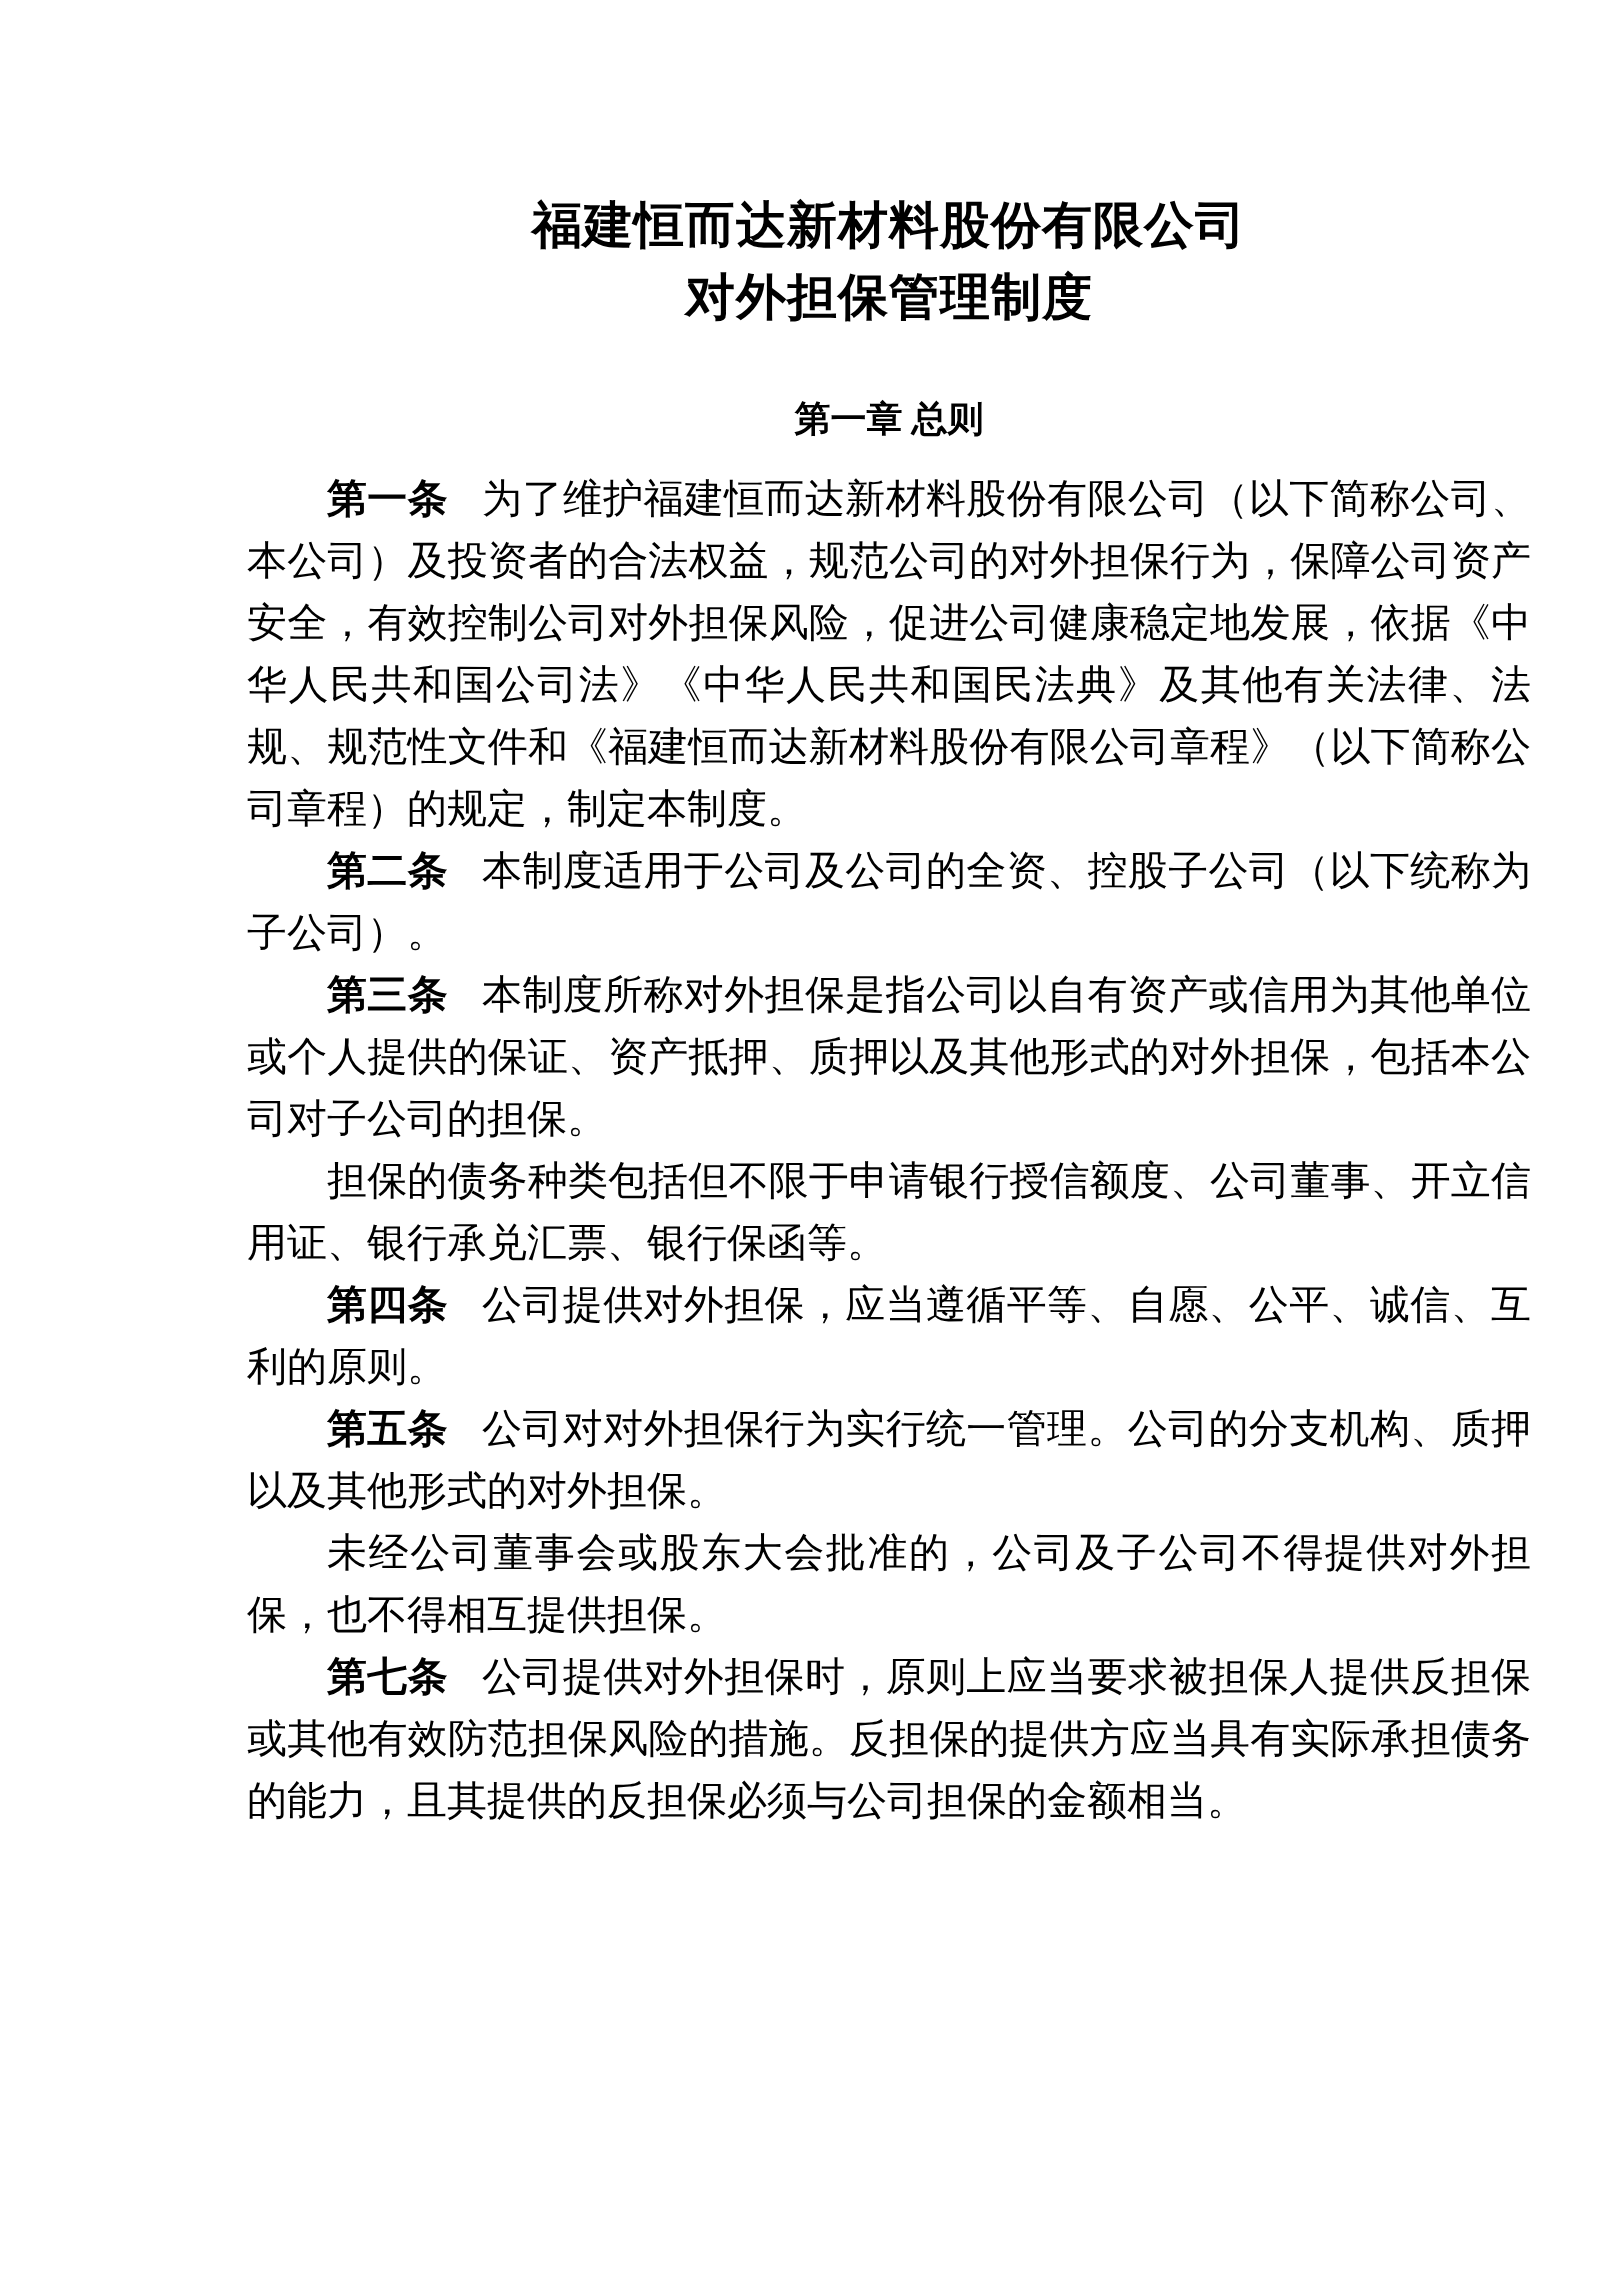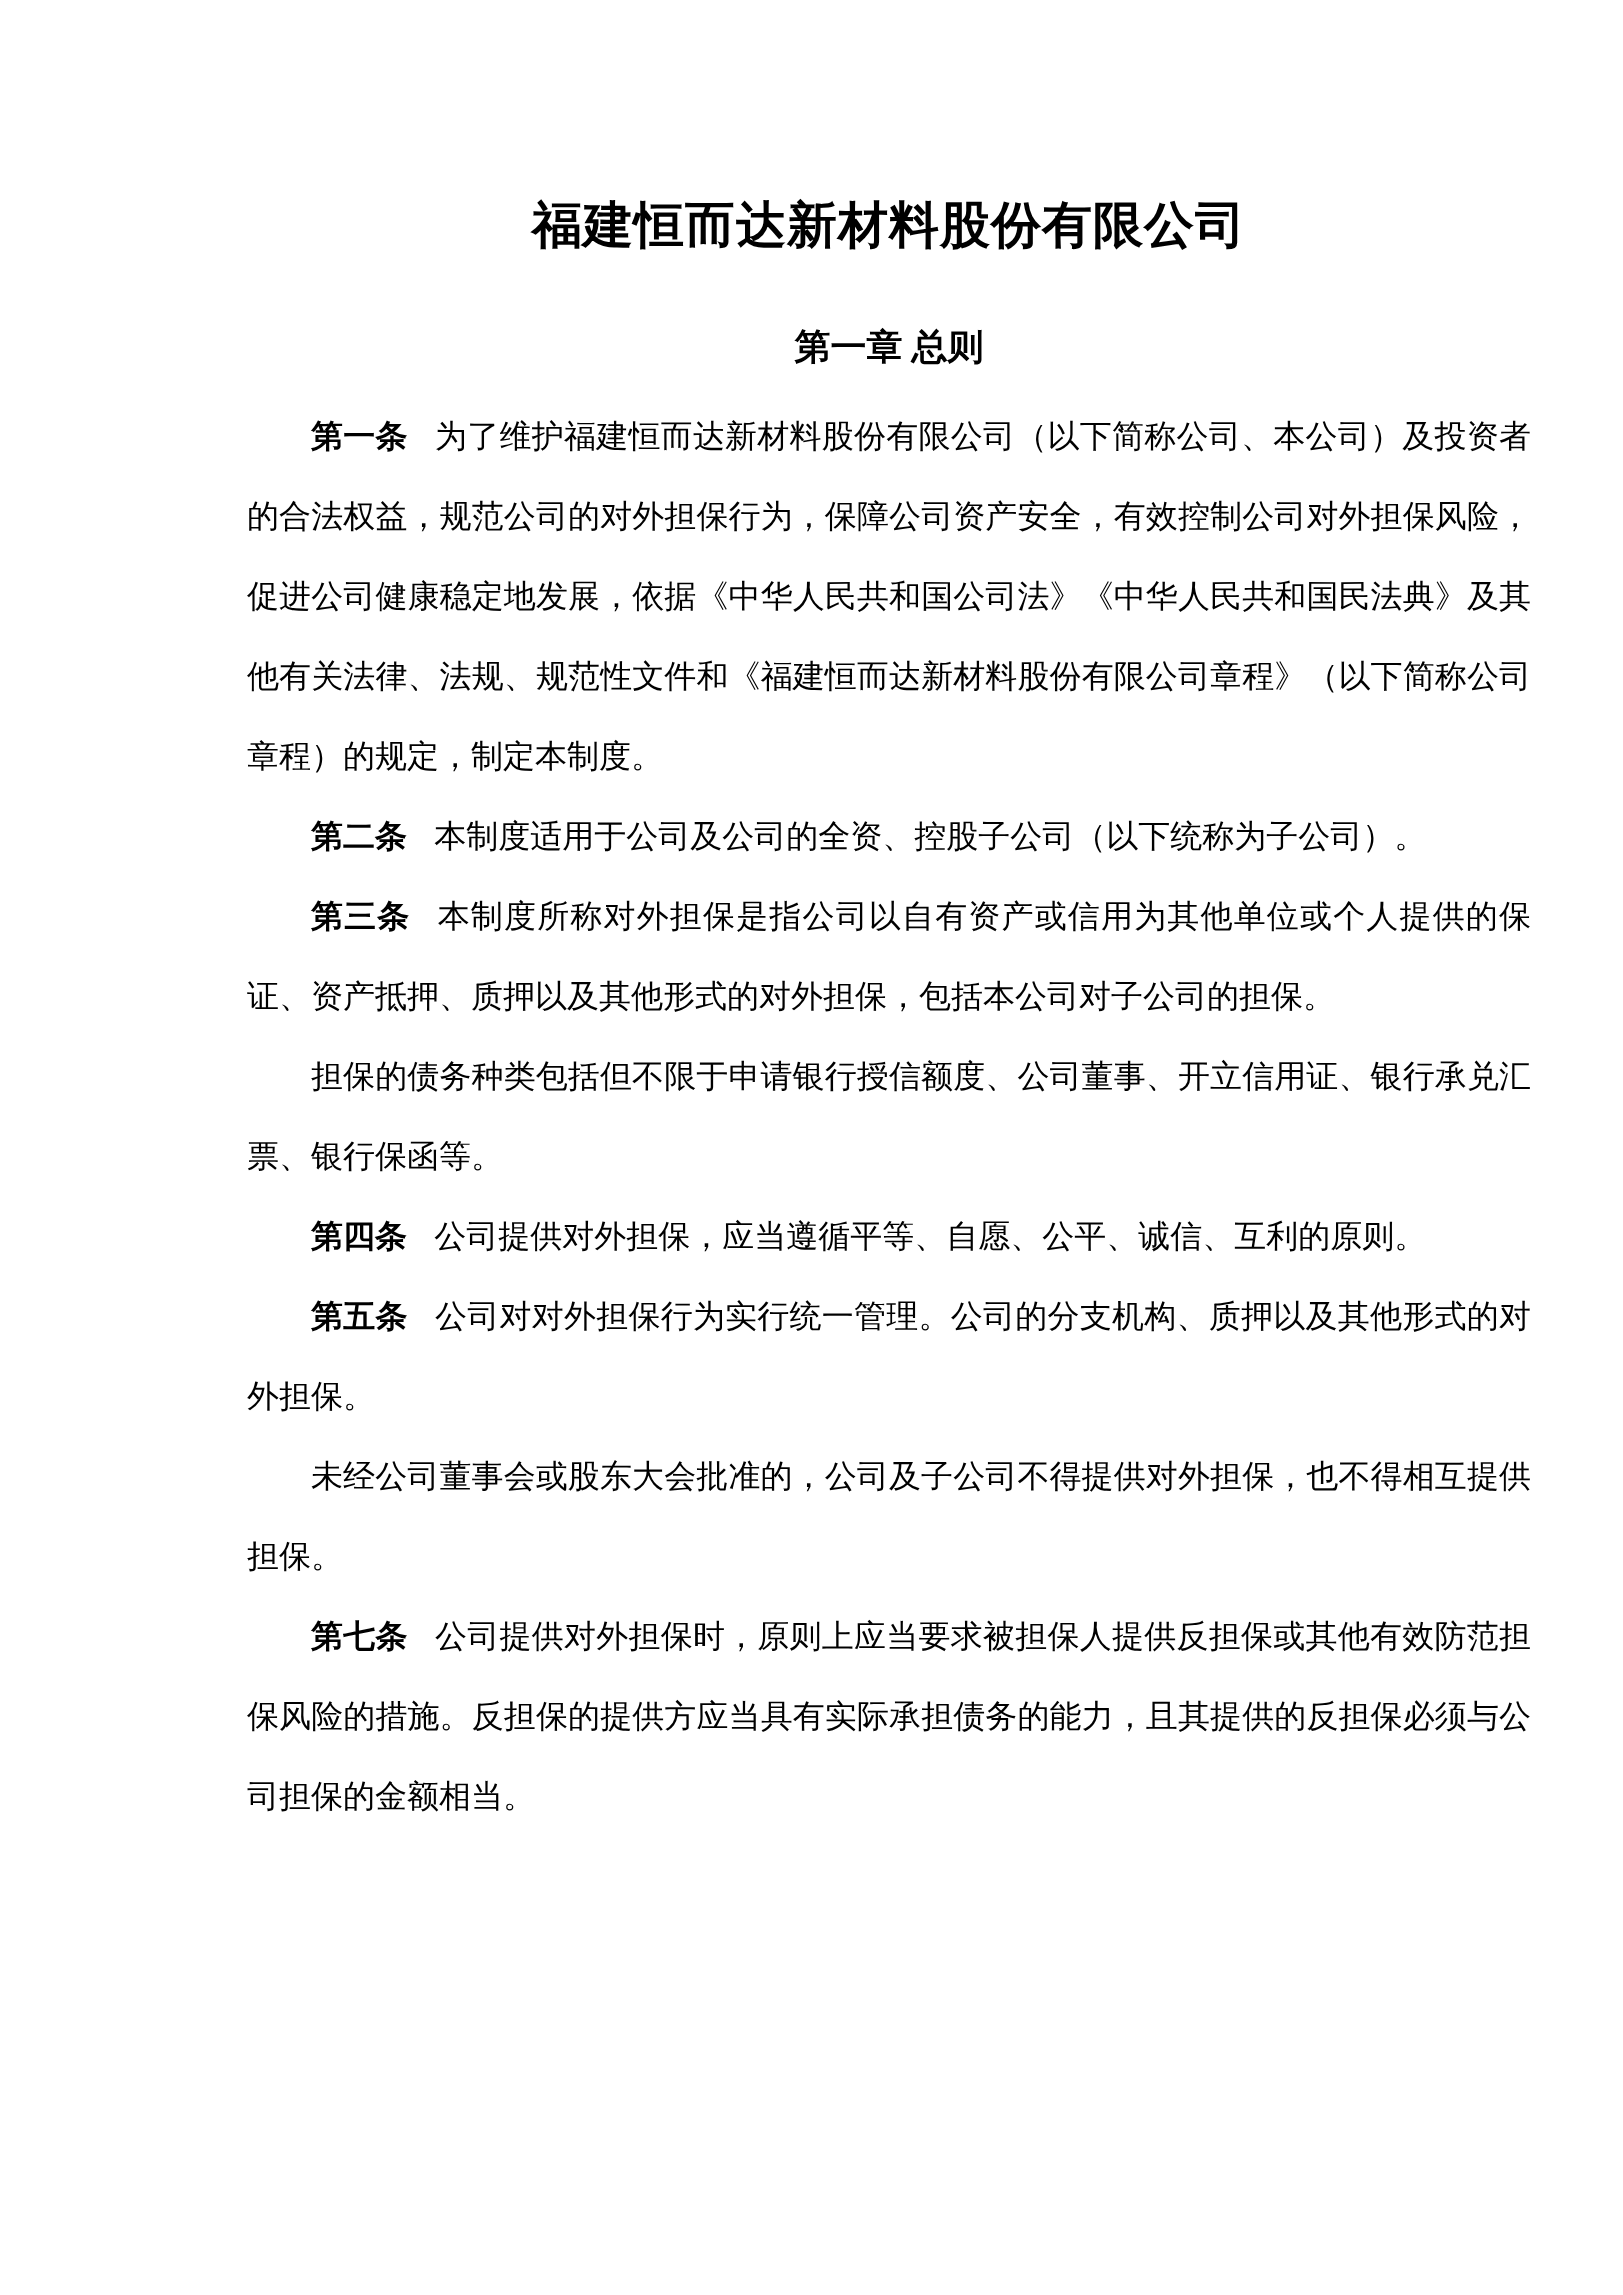--- a/index.html
+++ b/index.html
@@ -34,42 +34,43 @@
   .chapter {
     margin: 66px 0 0 0;
     text-align: center;
     font-size: 36px;
     font-weight: bold;
     line-height: 41px;
     font-family: Liberation Serif, serif;
   }
   .doc-body {
     margin-top: 28px;
-    font-size: 32px;
-    line-height: 80px;
+    font-size: 40px;
+    line-height: 62px;
     text-align: justify;
   }
   .para {
     margin: 0;
     text-indent: 2em;
   }
   .artnum {
     font-weight: bold;
   }
   .artnum:not(:empty) {
     margin-right: 0.85em;
   }
 </style>
 </head>
 <body>
 
 <div class="page">
 
   <h1 class="title">
     <span class="tline">福建恒而达新材料股份有限公司</span>
+    <span class="tline">对外担保管理制度</span>
   </h1>
 
   <h2 class="chapter">第一章 总则</h2>
 
   <div class="doc-body">
 
     <p class="para"><b class="artnum">第一条</b><span>为了维护福建恒而达新材料股份有限公司（以下简称公司、本公司）及投资者的合法权益，规范公司的对外担保行为，保障公司资产安全，有效控制公司对外担保风险，促进公司健康稳定地发展，依据《中华人民共和国公司法》《中华人民共和国民法典》及其他有关法律、法规、规范性文件和《福建恒而达新材料股份有限公司章程》（以下简称公司章程）的规定，制定本制度。</span></p>
 
     <p class="para"><b class="artnum">第二条</b><span>本制度适用于公司及公司的全资、控股子公司（以下统称为子公司）。</span></p>
 

